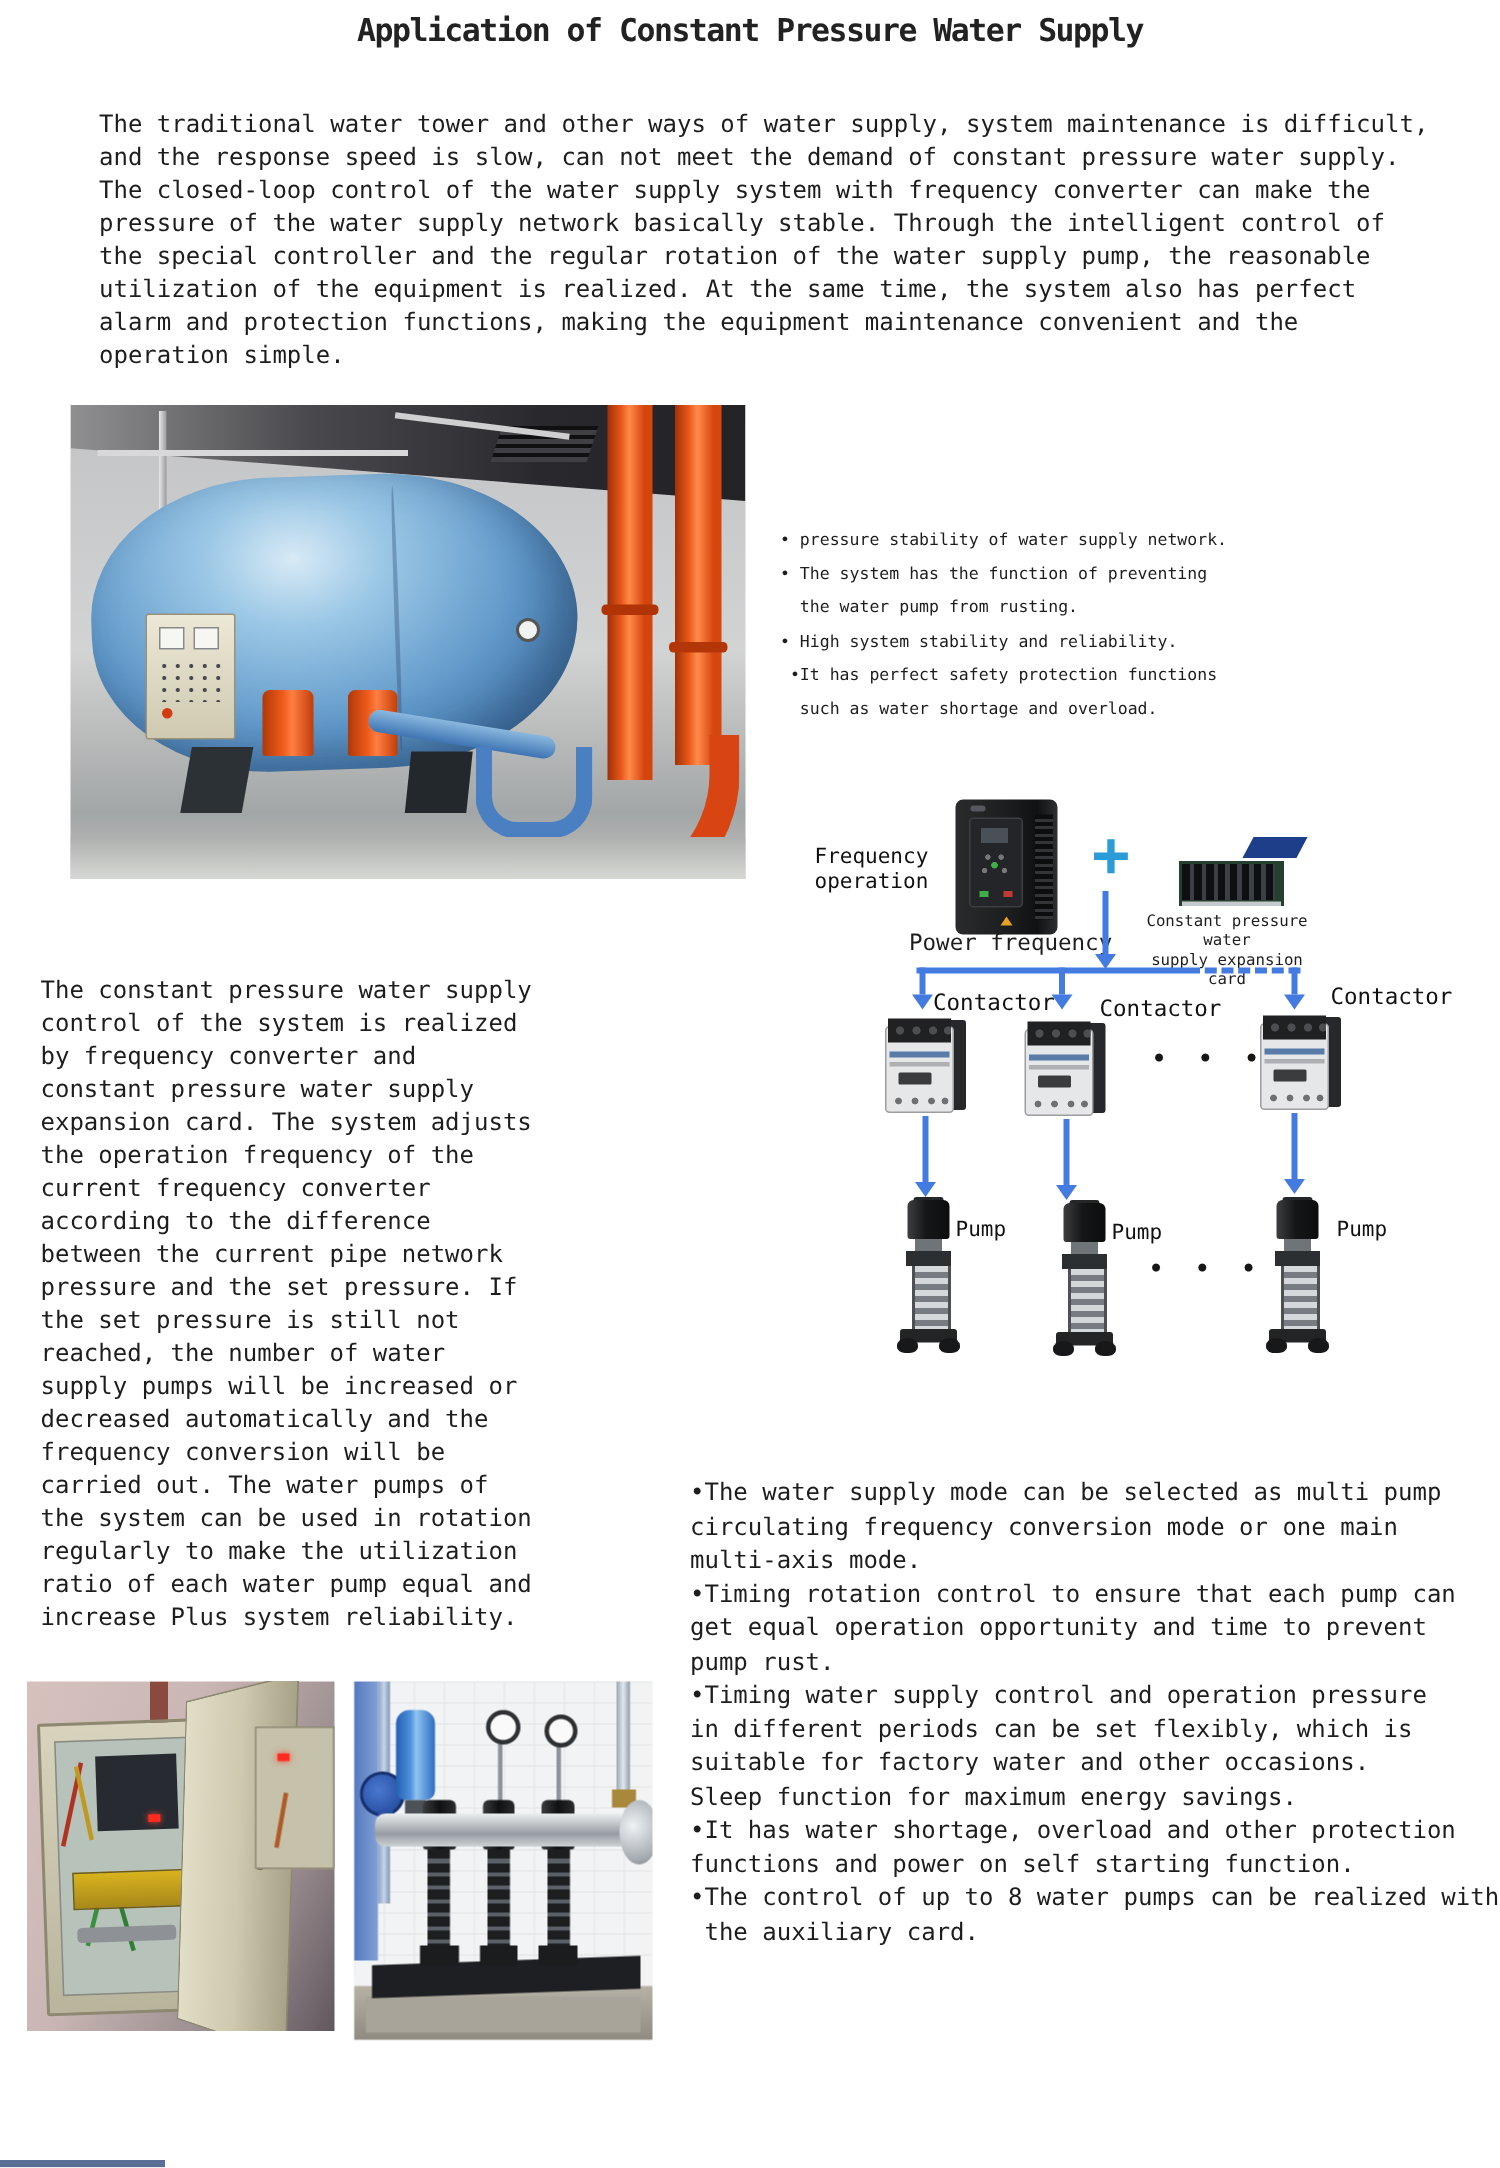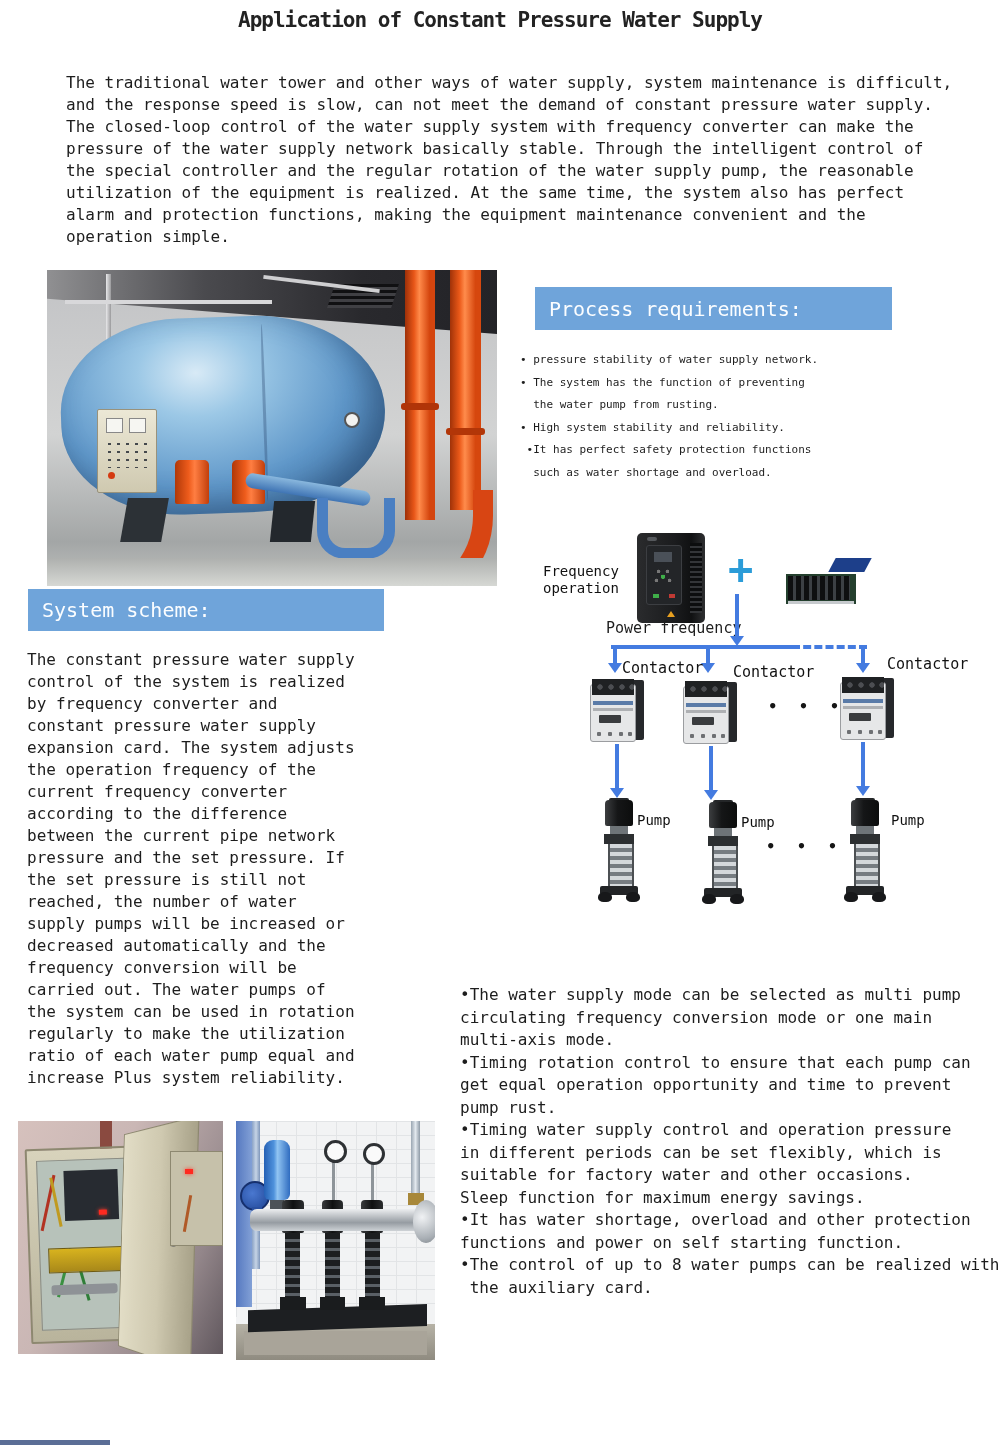--- a/index.html
+++ b/index.html
@@ -194,23 +194,20 @@
     <div class="p1-bluepipe2"></div>
     <div class="p1-gauge"></div>
     <div class="p1-redpipe1"></div>
     <div class="p1-redpipe2"></div>
     <div class="p1-flange1"></div>
     <div class="p1-flange2"></div>
     <div class="p1-elbow"></div>
     <div class="p1-floor"></div>
   </div>
 
-  <div class="abs hdr hdr-process">
-    <span>Process requirements:</span>
-  </div>
   <div class="abs proc-body pre">• pressure stability of water supply network.
 • The system has the function of preventing
   the water pump from rusting.
 • High system stability and reliability.
  •It has perfect safety protection functions
   such as water shortage and overload.</div>
 
   <div class="abs dlabel lbl-freq preline">Frequency
 operation</div>
 
@@ -230,20 +227,22 @@
 
   <div class="abs lbl-plus">+</div>
 
   <div class="abs card">
     <div class="card-blue"></div>
     <div class="card-board"></div>
     <div class="card-ribs"></div>
     <div class="card-pins"></div>
   </div>
 
+  <div class="abs lbl-card preline">Constant pressure water
+supply expansion card</div>
 
   <div class="abs vline" style="left:735px;top:594px;height:42px;"></div>
   <div class="abs ahead" style="left:730px;top:636px;"></div>
   <div class="abs hline" style="left:611px;top:645px;width:181px;"></div>
   <div class="abs hdash" style="left:792px;top:645px;width:75px;"></div>
 
   <div class="abs vline" style="left:613px;top:645px;height:18px;"></div>
   <div class="abs ahead" style="left:608px;top:663px;"></div>
   <div class="abs vline" style="left:706px;top:645px;height:18px;"></div>
   <div class="abs ahead" style="left:701px;top:663px;"></div>
@@ -323,23 +322,20 @@
     <div class="pm-base"></div>
     <div class="pm-foot1"></div>
     <div class="pm-foot2"></div>
   </div>
 
   <div class="abs dlabel lbl-pump1">Pump</div>
   <div class="abs dlabel lbl-pump2">Pump</div>
   <div class="abs dlabel lbl-pump3">Pump</div>
   <div class="abs dots dots2">● ● ●</div>
 
-  <div class="abs hdr hdr-system">
-    <span>System scheme:</span>
-  </div>
   <div class="abs sys-body pre">The constant pressure water supply
 control of the system is realized
 by frequency converter and
 constant pressure water supply
 expansion card. The system adjusts
 the operation frequency of the
 current frequency converter
 according to the difference
 between the current pipe network
 pressure and the set pressure. If

